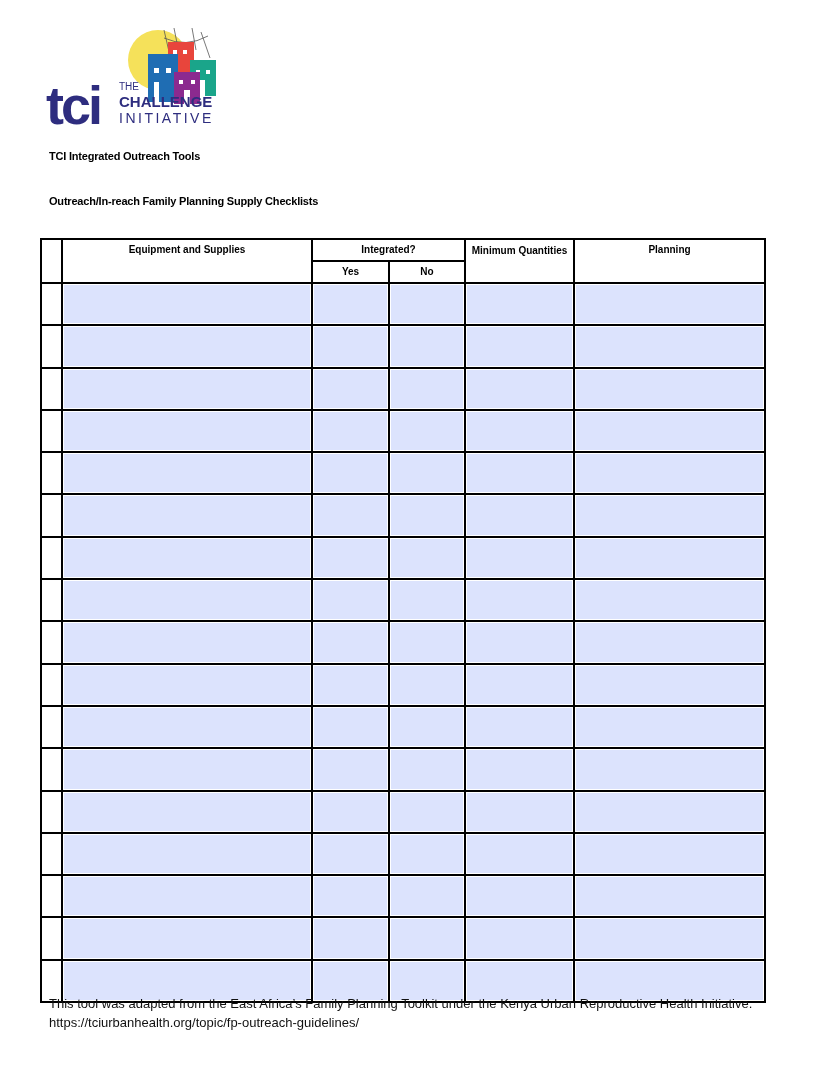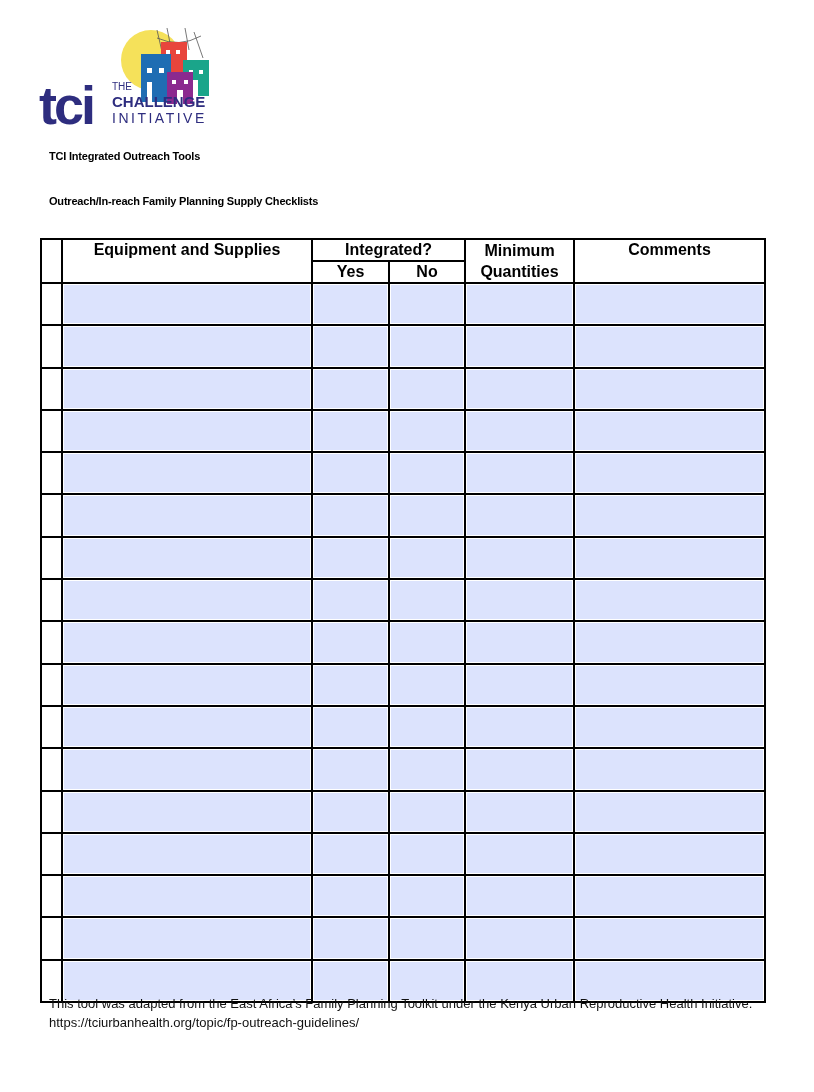--- a/index.html
+++ b/index.html
@@ -10,21 +10,21 @@
     body {
       width: 814px;
       height: 1092px;
       position: relative;
       overflow: hidden;
       font-family: "Liberation Sans", "DejaVu Sans", sans-serif;
       color: #000;
     }
     .logo {
       position: absolute;
-      left: 39px;
+      left: 46px;
       top: 28px;
       width: 190px;
       height: 100px;
     }
     .logo svg { display: block; }
     .title {
       position: absolute;
       left: 49px;
       font-weight: bold;
       font-size: 11px;
@@ -45,21 +45,21 @@
       width: 724px;
       table-layout: fixed;
     }
     th, td {
       border: 2px solid #000;
       padding: 0;
       box-sizing: border-box;
     }
     th {
       font-weight: bold;
-      font-size: 16px;
+      font-size: 10px;
       vertical-align: top;
       background: #fff;
       line-height: 20px;
     }
     th.sub {
       vertical-align: top;
     }
     td.idx {
       background: #ffffff;
     }
@@ -137,21 +137,21 @@
       <col style="width:76px">
       <col style="width:109px">
       <col style="width:191px">
     </colgroup>
     <thead>
       <tr style="height:22px">
         <th rowspan="2"></th>
         <th rowspan="2">Equipment and Supplies</th>
         <th colspan="2">Integrated?</th>
         <th rowspan="2" style="line-height:21px">Minimum Quantities</th>
-        <th rowspan="2">Comments</th>
+        <th rowspan="2">Planning</th>
       </tr>
       <tr style="height:21px">
         <th class="sub">Yes</th>
         <th class="sub">No</th>
       </tr>
     </thead>
     <tbody id="tbody">
         <tr class="data-row">
           <td class="idx"></td>
           <td class="cell"></td>

